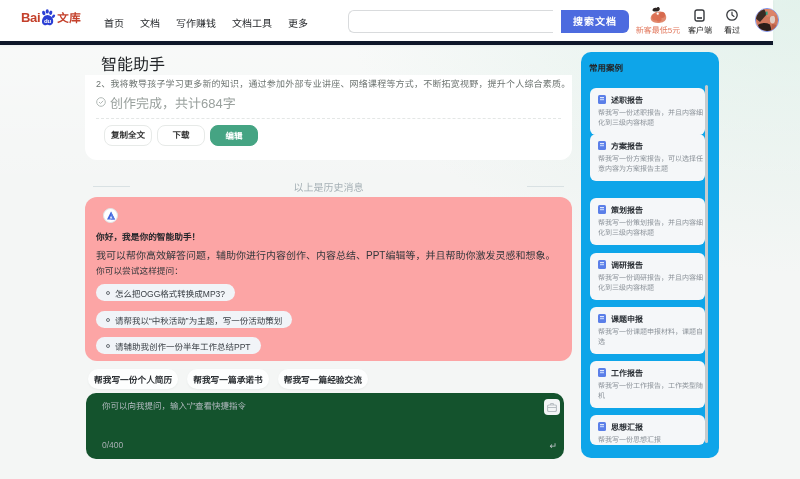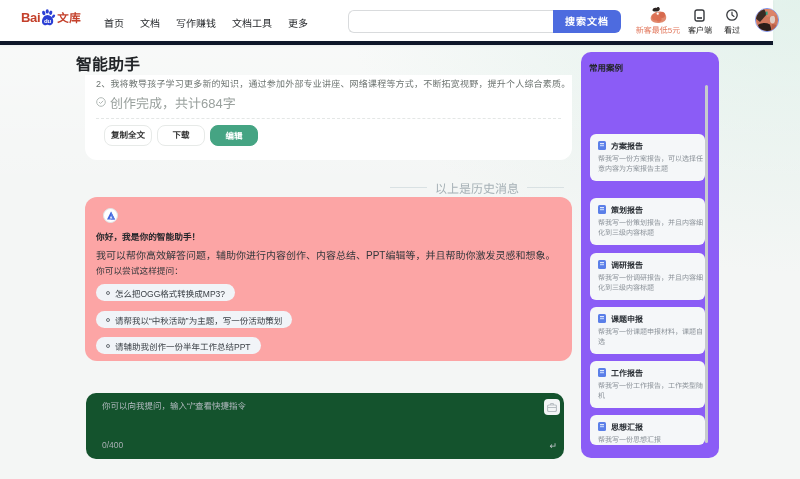--- a/index.html
+++ b/index.html
@@ -15,48 +15,48 @@
 .nav{position:absolute;top:15px;left:104px;font-size:10px;color:#26292c;display:flex}
 .nav span{margin-right:16px;white-space:nowrap}
 .sch{position:absolute;left:348px;top:10px;width:205px;height:23px;background:#fff;border:1px solid #d9dbdd;border-right:none;border-radius:6px 0 0 6px}
 .schbtn{position:absolute;left:553px;top:10px;width:68px;height:23px;background:#4d6bdf;border-radius:4px;color:#fff;font-size:10px;font-weight:bold;text-align:center;line-height:23px;letter-spacing:1px}
 .hicon{position:absolute;font-size:8px;color:#222;text-align:center}
 .promo{left:633px;top:24px;width:50px;color:#e2795e;font-weight:normal}
 .client{left:686px;top:24px;width:28px}
 .seen{left:721px;top:24px;width:22px}
 .avatar{position:absolute;left:755px;top:8px;width:24px;height:24px;border-radius:50%;border:1px solid #7c90e8;overflow:hidden}
 
-.title{position:absolute;left:76px;top:51px;font-size:16px;font-weight:bold;color:#222528}
+.title{position:absolute;left:101px;top:51px;font-size:16px;font-weight:normal;color:#222528}
 .chat{position:absolute;left:85px;top:75px;width:487px;height:404px}
 .card1{position:absolute;left:0;top:0;width:487px;height:85px;background:#fff;border-radius:0 0 12px 12px;overflow:hidden}
 .clip{position:absolute;left:11px;top:3px;width:475px;font-size:9px;line-height:12px;color:#6d7471;letter-spacing:.2px;white-space:nowrap;overflow:hidden}
 .crow{position:absolute;left:11px;top:21px;height:12px;display:flex;align-items:center;color:#9aa19e;font-size:13px}
 .crow svg{margin-right:4px}
 .dash{position:absolute;left:11px;right:11px;top:43px;border-top:1px dashed #e4e7e6}
 .btns{position:absolute;left:19px;top:50px;display:flex}
 .btn{width:48px;height:21px;border:1px solid #e7eae8;border-radius:8px;background:#fff;font-size:8.5px;font-weight:bold;color:#333;text-align:center;line-height:19px;margin-right:5px}
 .btn.green{background:#45a483;border-color:#45a483;color:#fff;line-height:21px}
-.histdiv{position:absolute;left:0;right:0;top:104px;display:flex;align-items:center;justify-content:flex-end;color:#a6b1b6;font-size:12px}
+.histdiv{position:absolute;left:0;right:0;top:104px;display:flex;align-items:center;justify-content:space-between;color:#a6b1b6;font-size:10px}
 .histdiv i{display:block;width:37px;height:1px;background:#d9e1e3;margin:0 8px}
 .card2{position:absolute;left:0;top:122px;width:487px;height:164px;background:#fca5a5;border-radius:12px}
 .ava2{position:absolute;left:18px;top:11px;width:15px;height:15px;border-radius:50%;border:1px solid #dfe5e7;background:#fff;display:flex;align-items:center;justify-content:center}
 .t1{position:absolute;left:11px;top:33px;font-size:8.7px;font-weight:bold;color:#23262a}
 .t2{position:absolute;left:11px;top:50px;font-size:10px;color:#33373b;white-space:nowrap}
 .t3{position:absolute;left:11px;top:67px;font-size:8.7px;color:#33373b}
 .chip{position:absolute;left:11px;height:17px;border-radius:9px;background:#f1f4f8;display:inline-flex;align-items:center;padding:0 10px;font-size:8.5px;color:#3b4046;white-space:nowrap}
 .chip i{width:4px;height:4px;border:1px solid #6a7076;border-radius:50%;margin-right:5px}
 .qrow{position:absolute;left:3px;top:294px;display:flex}
 .qchip{height:20px;border-radius:10px;background:#fdfefe;box-shadow:0 1px 2px rgba(120,130,128,.08);display:inline-flex;align-items:center;padding:0 6px;font-size:8.7px;font-weight:bold;color:#2b2f33;margin-right:9px;white-space:nowrap}
 .inbox{position:absolute;left:1px;top:318px;width:478px;height:66px;background:#14532d;border-radius:10px}
 .ph{position:absolute;left:16px;top:6px;font-size:8.5px;color:#b4bbc1}
 .camico{position:absolute;right:4px;top:6px;width:16px;height:16px;background:#f3f5f6;border-radius:4px;display:flex;align-items:center;justify-content:center}
 .cnt{position:absolute;left:16px;bottom:9px;font-size:8.5px;color:#a9afb4}
 .enter{position:absolute;right:7px;bottom:8px;font-size:9px;color:#bfc5c9}
 
-.side{position:absolute;left:581px;top:52px;width:138px;height:406px;background:#8b5cf6;border-radius:10px}
+.side{position:absolute;left:581px;top:52px;width:138px;height:406px;background:#0ea5e9;border-radius:10px}
 .side h3{position:absolute;left:8px;top:9px;font-size:8.5px;font-weight:bold;color:#23262a}
 .item{position:absolute;left:9px;width:115px;background:#f5f7f9;border-radius:6px;padding:5px 2px 0 8px}
 .irow{display:flex;align-items:center;height:13px}
 .irow svg{margin-right:5px}
 .irow b{font-size:8px;color:#2b3036;font-weight:bold}
 .idesc{margin-top:2px;font-size:7px;line-height:10px;color:#8b9299}
 .sbar{position:absolute;left:124px;top:33px;width:3px;height:358px;background:#c7cbcd;border-radius:2px}
 </style>
 </head>
 <body>
@@ -78,21 +78,21 @@
     <span class="wk">文库</span>
   </div>
   <div class="nav">
       <span>首页</span>
       <span>文档</span>
       <span>写作赚钱</span>
       <span>文档工具</span>
       <span>更多</span>
     </div>
   <div class="sch"></div>
-  <div class="schbtn" style="border-radius:0 6px 6px 0;">搜索文档</div>
+  <div class="schbtn" style="border-radius:0 6px 6px 0;margin-left:8px;">搜索文档</div>
   <svg style="position:absolute;left:649px;top:5px" width="19" height="19" viewBox="0 0 19 19">
     <path d="M4 9c-2 1-3 4-2 6s4 3 7 3 7-1 8-4-1-6-3-7-8-1-10 2z" fill="#e18a6f"></path>
     <circle cx="6.5" cy="12" r="3.6" fill="#dc7154"></circle>
     <circle cx="13" cy="10" r="3" fill="#d76a4e"></circle>
     <circle cx="10" cy="14" r="2.6" fill="#db6f52"></circle>
     <path d="M3.5 5C4 3 6 2.2 7.5 3c1-1.5 3-1 3.3.8.2 1.8-1.8 3-3.8 2.8S3.2 6.5 3.5 5z" fill="#2b2422"></path>
     <circle cx="8.7" cy="8.7" r="1.1" fill="#fff"></circle>
   </svg>
   <div class="hicon promo">新客最低5元</div>
   <svg style="position:absolute;left:694px;top:9px" width="11" height="13" viewBox="0 0 11 13">
@@ -145,36 +145,52 @@
           <path d="M10 9.5L12.8 15H7.2z" fill="#fff" opacity=".85"></path>
         </svg>
     </div>
     <div class="t1">你好，我是你的智能助手！</div>
     <div class="t2">我可以帮你高效解答问题，辅助你进行内容创作、内容总结、PPT编辑等，并且帮助你激发灵感和想象。</div>
     <div class="t3">你可以尝试这样提问：</div>
     <div class="chip" style="top:87px"><i></i>怎么把OGG格式转换成MP3?</div>
     <div class="chip" style="top:114px"><i></i>请帮我以“中秋活动”为主题，写一份活动策划</div>
     <div class="chip" style="top:140px"><i></i>请辅助我创作一份半年工作总结PPT</div>
   </div>
+  <div class="qrow">
+    <div class="qchip">帮我写一份个人简历</div>
+    <div class="qchip">帮我写一篇承诺书</div>
+    <div class="qchip">帮我写一篇经验交流</div>
+  </div>
   <div class="inbox">
     <div class="ph">你可以向我提问，输入“/”查看快捷指令</div>
     <div class="camico">
       <svg width="10" height="9" viewBox="0 0 10 9">
           <rect x="0.5" y="2" width="9" height="6.5" rx="1.5" fill="none" stroke="#b9bfc4" stroke-width="1.2"></rect>
           <path d="M3.5 2V1.4A1 1 0 014.5.5h1a1 1 0 011 .9V2" fill="none" stroke="#b9bfc4" stroke-width="1.2"></path>
           <path d="M0.5 4.5h9" stroke="#b9bfc4" stroke-width="1"></path>
         </svg>
     </div>
     <div class="cnt">0/400</div>
     <div class="enter">↵</div>
   </div>
 </div>
 
 <div class="side">
   <h3>常用案例</h3>
+  <div class="item" style="top:36px;height:47px">
+    <div class="irow">
+        <svg width="8" height="9" viewBox="0 0 8 9">
+          <rect width="8" height="9" rx="1.5" fill="#5b7fe8"></rect>
+          <rect x="2" y="2.2" width="4" height="1" fill="#fff"></rect>
+          <rect x="2" y="4.2" width="4" height="1" fill="#cfe0ff"></rect>
+        </svg>
+        <b>述职报告</b>
+      </div>
+    <div class="idesc">帮我写一份述职报告，并且内容细化到三级内容标题</div>
+  </div>
   <div class="item" style="top:82px;height:47px">
     <div class="irow">
         <svg width="8" height="9" viewBox="0 0 8 9">
           <rect width="8" height="9" rx="1.5" fill="#5b7fe8"></rect>
           <rect x="2" y="2.2" width="4" height="1" fill="#fff"></rect>
           <rect x="2" y="4.2" width="4" height="1" fill="#cfe0ff"></rect>
         </svg>
         <b>方案报告</b>
       </div>
     <div class="idesc">帮我写一份方案报告，可以选择任意内容为方案报告主题</div>

